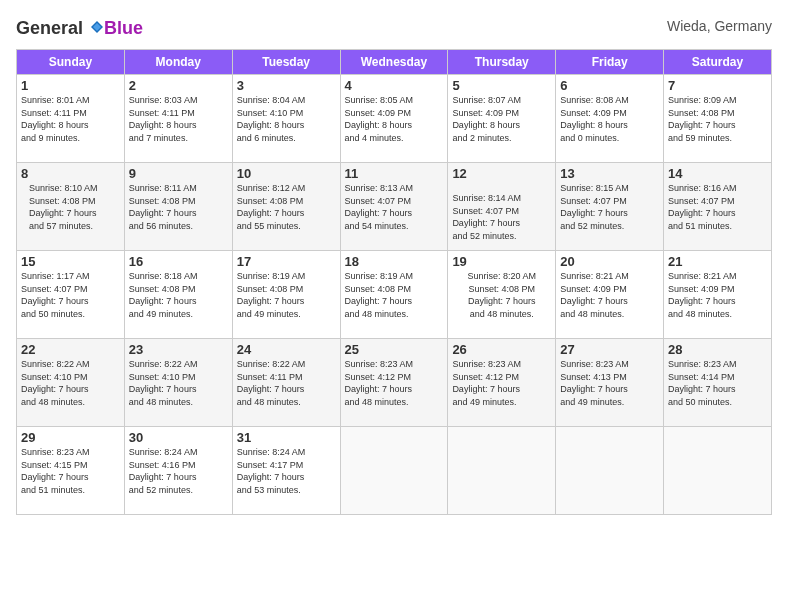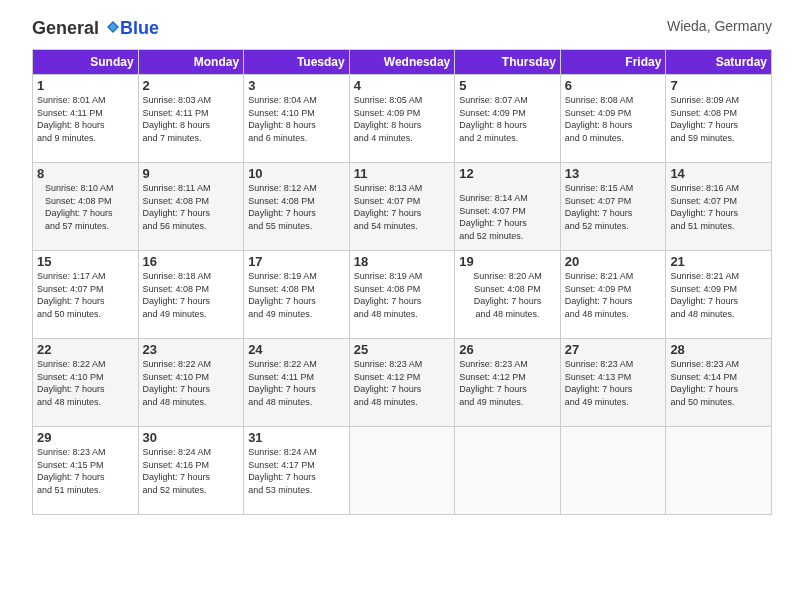--- a/index.html
+++ b/index.html
@@ -6,21 +6,21 @@
     body {
       font-family: Arial, sans-serif;
       background: #fff;
       width: 792px;
       height: 612px;
       overflow: hidden;
     }
     .page {
       width: 792px;
       height: 488px;
-      padding: 18px 20px 10px 32px;
+      padding: 18px 20px 10px 16px;
       background: #fff;
     }
     .header {
       display: flex;
       justify-content: space-between;
       align-items: flex-start;
       margin-bottom: 10px;
     }
     .logo {
       display: flex;
@@ -28,21 +28,21 @@
       align-items: flex-start;
     }
     .logo-text {
       display: flex;
       align-items: center;
       font-size: 18px;
       font-weight: bold;
       color: #333;
     }
     .logo-general { color: #333; font-weight: bold; }
-    .logo-blue { color: #1d4ed8; font-weight: bold; }
+    .logo-blue { color: #a21caf; font-weight: bold; }
     .logo-icon {
       display: inline-block;
       width: 14px;
       height: 14px;
       margin-left: 2px;
     }
     .title-block {
       text-align: right;
     }
     .month-title {
@@ -54,26 +54,26 @@
     .subtitle {
       font-size: 14px;
       color: #555;
     }
     .calendar {
       width: 100%;
       border-collapse: collapse;
       table-layout: fixed;
     }
     .calendar th {
-      background: #6d28d9;
+      background: #8b5cf6;
       color: #fff;
       font-size: 12px;
       font-weight: bold;
       padding: 5px 4px;
-      text-align: right;
+      text-align: center;
       border: 1px solid #ccc;
     }
     .calendar td {
       border: 1px solid #ccc;
       vertical-align: top;
       padding: 3px 4px;
       font-size: 9.5px;
       color: #333;
       background: #fff;
       height: 88px;

